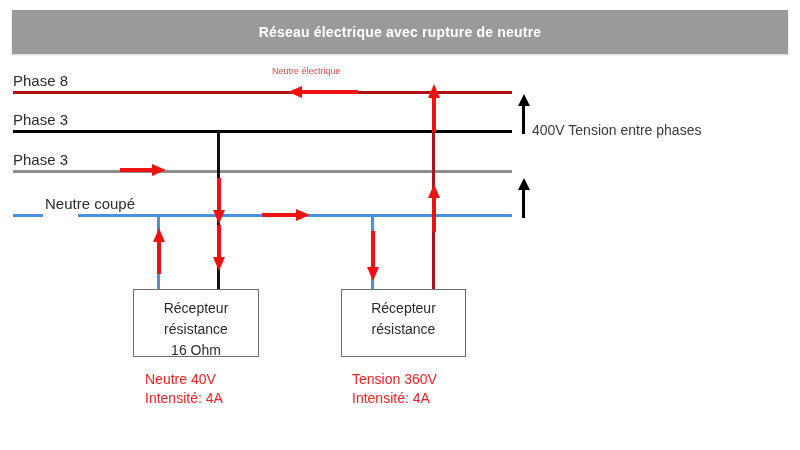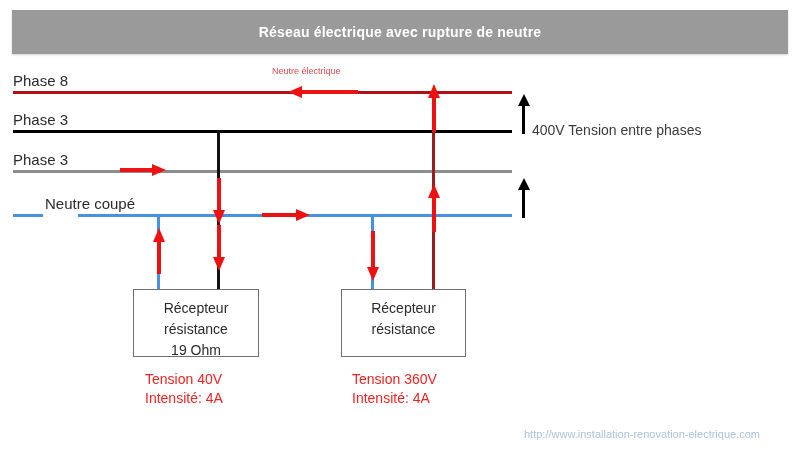--- a/index.html
+++ b/index.html
@@ -287,31 +287,30 @@
   <div class="v-annot" id="annot-230">
     <span class="v-arrow">
       <span class="v-head"></span>
       <span class="v-shaft"></span>
     </span>
   </div>
 
   <div class="receptor-box" id="box-1">
     <div>Récepteur</div>
     <div>résistance</div>
-    <div>19 Ohm</div>
+    <div>16 Ohm</div>
   </div>
   <div class="receptor-box" id="box-2">
     <div>Récepteur</div>
     <div>résistance</div>
   </div>
 
   <div class="measure-text" id="measure-1">
-    <div>Tension 40V</div>
+    <div>Neutre 40V</div>
     <div>Intensité: 4A</div>
   </div>
   <div class="measure-text" id="measure-2">
     <div>Tension 360V</div>
     <div>Intensité: 4A</div>
   </div>
 
-  <div id="footer-url">http://www.installation-renovation-electrique.com</div>
 
 </div>
 
 </body></html>

